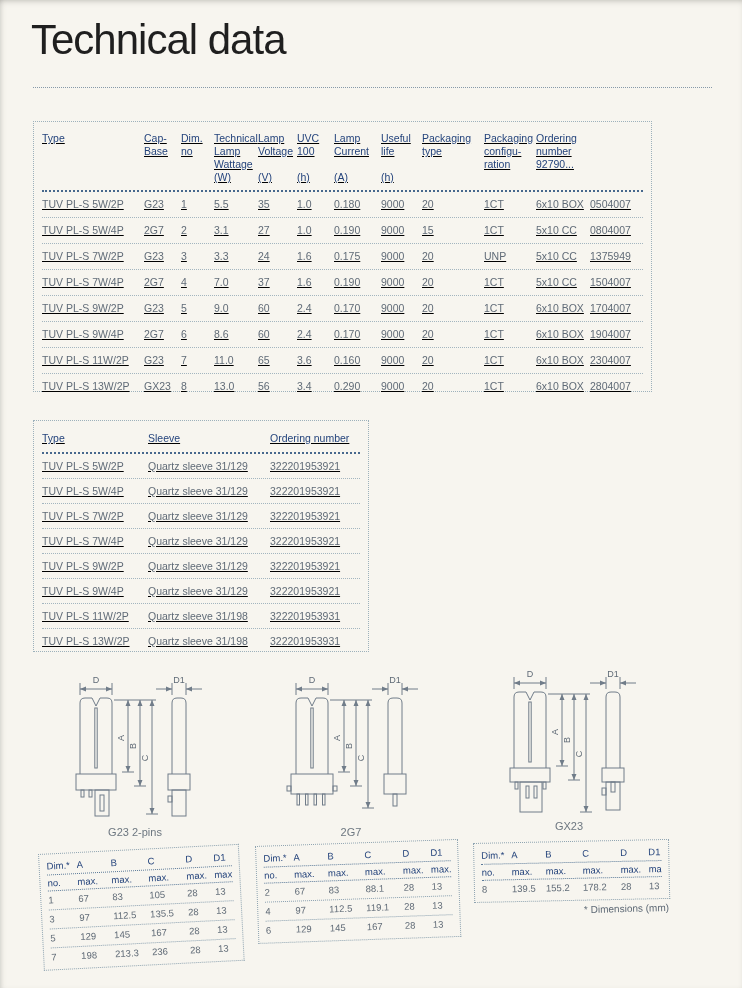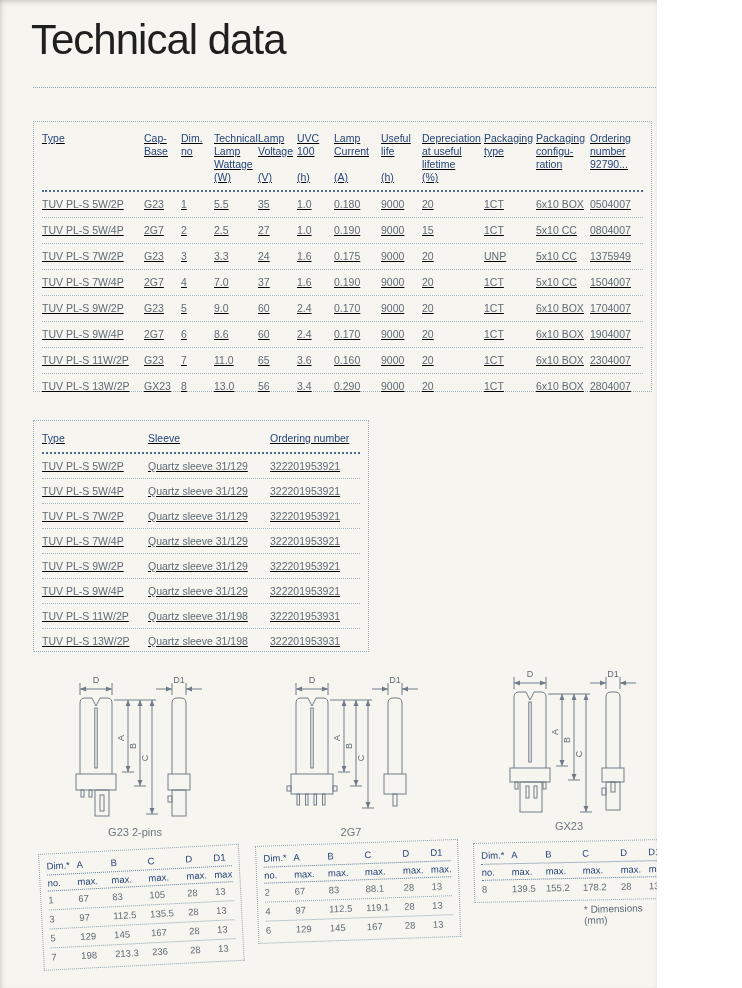--- a/index.html
+++ b/index.html
@@ -1,18 +1,18 @@
 <!DOCTYPE html>
 <html><head>
 <meta charset="utf-8">
 <style>
   html,body{margin:0;padding:0;}
   .page{
     position:relative;
-    width:657px;height:988px;
+    width:742px;height:988px;
     background:#f7f5ef;
     font-family:"Liberation Sans", sans-serif;
     overflow:hidden;
     box-shadow:inset 0 4px 7px -4px rgba(60,60,55,.35), inset 4px 0 6px -4px rgba(60,60,55,.22);
   }
   .title{
     position:absolute;left:31px;top:16px;
     font-size:42px;font-weight:300;letter-spacing:-1px;
     color:#1f1f1f;
   }
@@ -119,24 +119,20 @@
 
 (h)</div>
         <div class="tcell">Lamp
 Current
 
 (A)</div>
         <div class="tcell">Useful
 life
 
 (h)</div>
-        <div class="tcell">Depreciation
-at useful
-lifetime
-(%)</div>
         <div class="tcell">Packaging
 type</div>
         <div class="tcell">Packaging
 configu-
 ration</div>
         <div class="tcell">Ordering
 number
 92790...</div>
       </div>
     <div class="tbody">
@@ -151,21 +147,21 @@
           <div class="tcell">9000</div>
           <div class="tcell">20</div>
           <div class="tcell">1CT</div>
           <div class="tcell">6x10 BOX</div>
           <div class="tcell">0504007</div>
         </div>
         <div class="trow">
           <div class="tcell">TUV PL-S 5W/4P</div>
           <div class="tcell">2G7</div>
           <div class="tcell">2</div>
-          <div class="tcell">2.5</div>
+          <div class="tcell">3.1</div>
           <div class="tcell">27</div>
           <div class="tcell">1.0</div>
           <div class="tcell">0.190</div>
           <div class="tcell">9000</div>
           <div class="tcell">15</div>
           <div class="tcell">1CT</div>
           <div class="tcell">5x10 CC</div>
           <div class="tcell">0804007</div>
         </div>
         <div class="trow">

